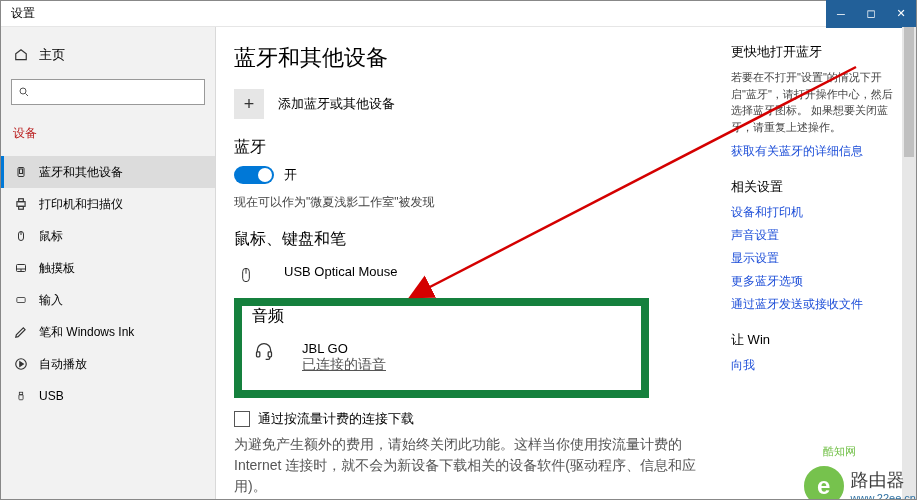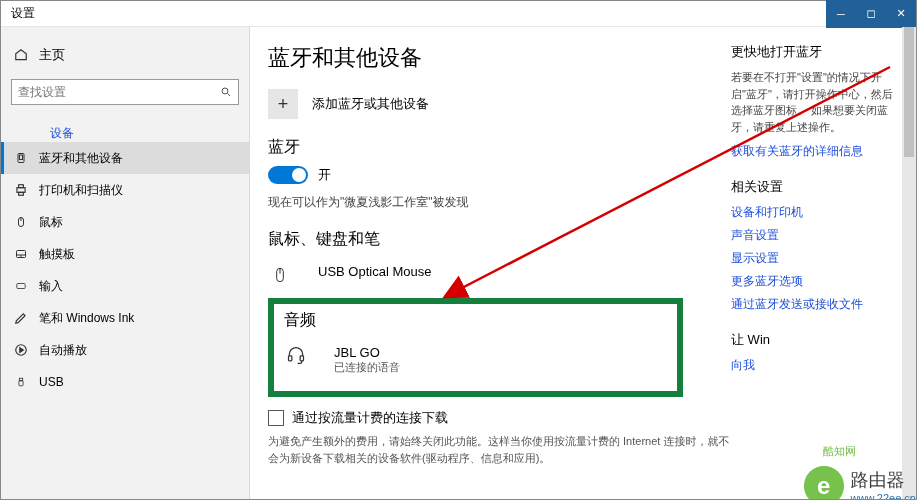--- a/index.html
+++ b/index.html
@@ -5,30 +5,30 @@
 * { box-sizing: border-box; margin: 0; padding: 0; }
 html, body { width: 917px; height: 500px; overflow: hidden; font-family: "Segoe UI", "Microsoft YaHei", sans-serif; font-size: 13px; color: #000; background: #fff; }
 
 .window { width: 100%; height: 100%; display: flex; flex-direction: column; border: 1px solid #888; }
 .titlebar { height: 26px; display: flex; align-items: center; background: #fff; border-bottom: 1px solid #e6e6e6; }
 .titlebar .title { padding-left: 10px; font-size: 12px; flex: 0 0 auto; }
 .titlebar .spacer { flex: 1; }
 .titlebar .winbtn { width: 30px; height: 28px; display: flex; align-items: center; justify-content: center; background: #226099; color: #fff; font-size: 11px; }
 
 .body { flex: 1; display: flex; overflow: hidden; position: relative; }
-.sidebar { width: 249px; background: #f2f2f2; border-right: 1px solid #d9d9d9; display: flex; flex-direction: column; padding-top: 10px; }
+.sidebar { width: 215px; background: #f2f2f2; border-right: 1px solid #d9d9d9; display: flex; flex-direction: column; padding-top: 10px; }
 .home-row { display: flex; align-items: center; height: 36px; padding: 0 12px; gap: 10px; }
 .home-row .icon { width: 16px; display: flex; justify-content: center; }
 
 .search-wrap { padding: 6px 10px 10px 10px; }
 .search { position: relative; height: 26px; border: 1px solid #999; background: #fff; display: flex; align-items: center; }
 .search input { border: 0; outline: none; flex: 1; padding: 0 6px; font-size: 12px; background: transparent; }
 .search .sicon { width: 24px; display: flex; align-items: center; justify-content: center; color: #333; }
 
-.group-label { padding: 10px 12px 0 12px; font-size: 12px; color: #1d4ed8; margin-left: 37px; }
+.group-label { padding: 10px 12px 14px 12px; font-size: 12px; color: #b91c1c; }
 
 .nav { display: flex; flex-direction: column; }
 .nav-item { display: flex; align-items: center; height: 32px; padding: 0 12px; gap: 10px; cursor: default; font-size: 12px; }
 .nav-item .nicon { width: 16px; display: flex; justify-content: center; color: #333; }
 .nav-item.selected { background: #dcdcdc; position: relative; }
 .nav-item.selected::before { content: ""; position: absolute; left: 0; top: 0; bottom: 0; width: 3px; background: #0078d7; }
 
 .scrollbar-track { position: absolute; right: 0; top: 0; bottom: 0; width: 14px; background: #e7e7e7; z-index: 5; }
 .scrollbar-thumb { position: absolute; left: 2px; right: 2px; top: 0; height: 130px; background: #c0c0c0; }
 
@@ -46,27 +46,27 @@
 
 .toggle-row { display: flex; align-items: center; gap: 10px; margin-bottom: 10px; }
 .toggle { width: 40px; height: 18px; border-radius: 9px; background: #0078d7; position: relative; }
 .toggle .knob { position: absolute; top: 2px; right: 2px; width: 14px; height: 14px; border-radius: 50%; background: #fff; }
 
 .muted { color: #444; font-size: 12px; }
 
 .device-row { display: flex; align-items: flex-start; gap: 26px; padding: 6px 0; }
 .device-icon { width: 24px; display: flex; justify-content: center; color: #333; }
 .device-text .name { font-size: 13px; }
-.device-text .sub { font-size: 11px; color: #555; }
-
-.highlight-box { border: 6px solid #15803d; padding: 6px 10px 10px 10px; margin-top: 6px; width: 415px; }
+.device-text .sub { font-size: 14px; color: #555; text-decoration: underline; }
+
+.highlight-box { border: 8px solid #15803d; padding: 0 10px 10px 10px; margin-top: 6px; width: 415px; }
 
 .check-row { display: flex; align-items: center; gap: 8px; margin-top: 12px; }
 .checkbox { width: 16px; height: 16px; border: 1px solid #555; }
-.help-text { font-size: 11px; color: #555; margin-top: 6px; line-height: 1.5; max-width: 480px; }
+.help-text { font-size: 14px; color: #555; margin-top: 6px; line-height: 1.5; max-width: 480px; }
 
 .aside h3 { font-size: 13px; font-weight: 400; margin-bottom: 8px; }
 .aside p { font-size: 11px; color: #444; line-height: 1.5; margin-bottom: 8px; }
 .aside a.link { display: block; color: #1d4ed8; font-size: 12px; margin: 6px 0; text-decoration: none; }
 .aside .block { margin-bottom: 18px; }
 
 .arrow-svg { position: absolute; top: 0; left: 0; pointer-events: none; z-index: 10; }
 
 .watermark { position: absolute; right: 0; bottom: -10px; display: flex; align-items: center; gap: 4px; opacity: 0.95; z-index: 20; }
 .wm-circle { width: 46px; height: 46px; border-radius: 50%; background: #6fbf44; color: #fff; display: flex; align-items: center; justify-content: center; font-size: 24px; font-weight: bold; border: 3px solid #fff; }
@@ -93,21 +93,20 @@
         <span class="icon">
           <svg width="14" height="14" viewBox="0 0 24 24" fill="none" stroke="#333" stroke-width="2">
               <path d="M3 10 12 3l9 7v10H3z"></path>
             </svg>
         </span>
         <span>主页</span>
       </div>
 
       <div class="search-wrap">
         <div class="search">
-          <input placeholder="查找设置" style="">
           <span class="sicon">
             <svg width="12" height="12" viewBox="0 0 24 24" fill="none" stroke="#555" stroke-width="2">
                 <circle cx="10" cy="10" r="6"></circle>
                 <path d="M20 20l-5-5"></path>
               </svg>
           </span>
         </div>
       </div>
 
       <div class="group-label">设备</div>

